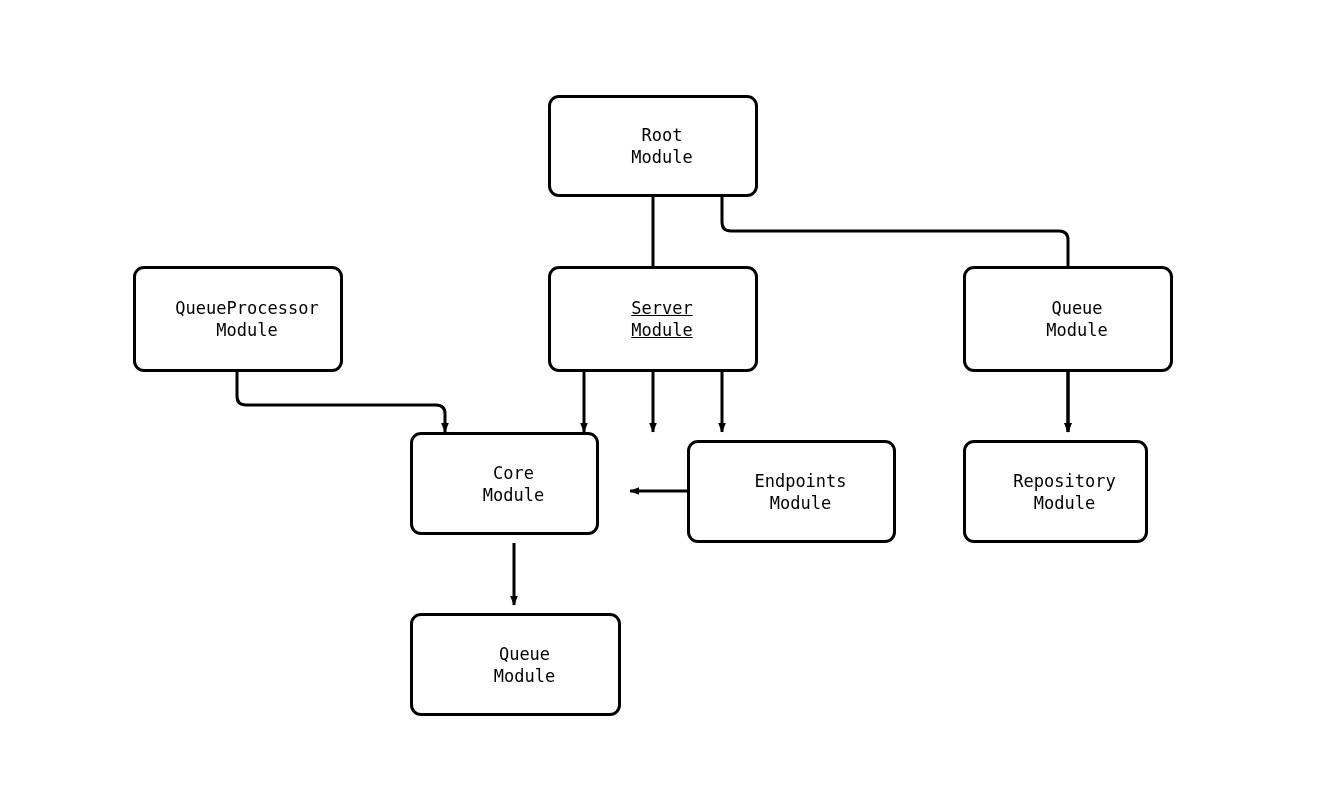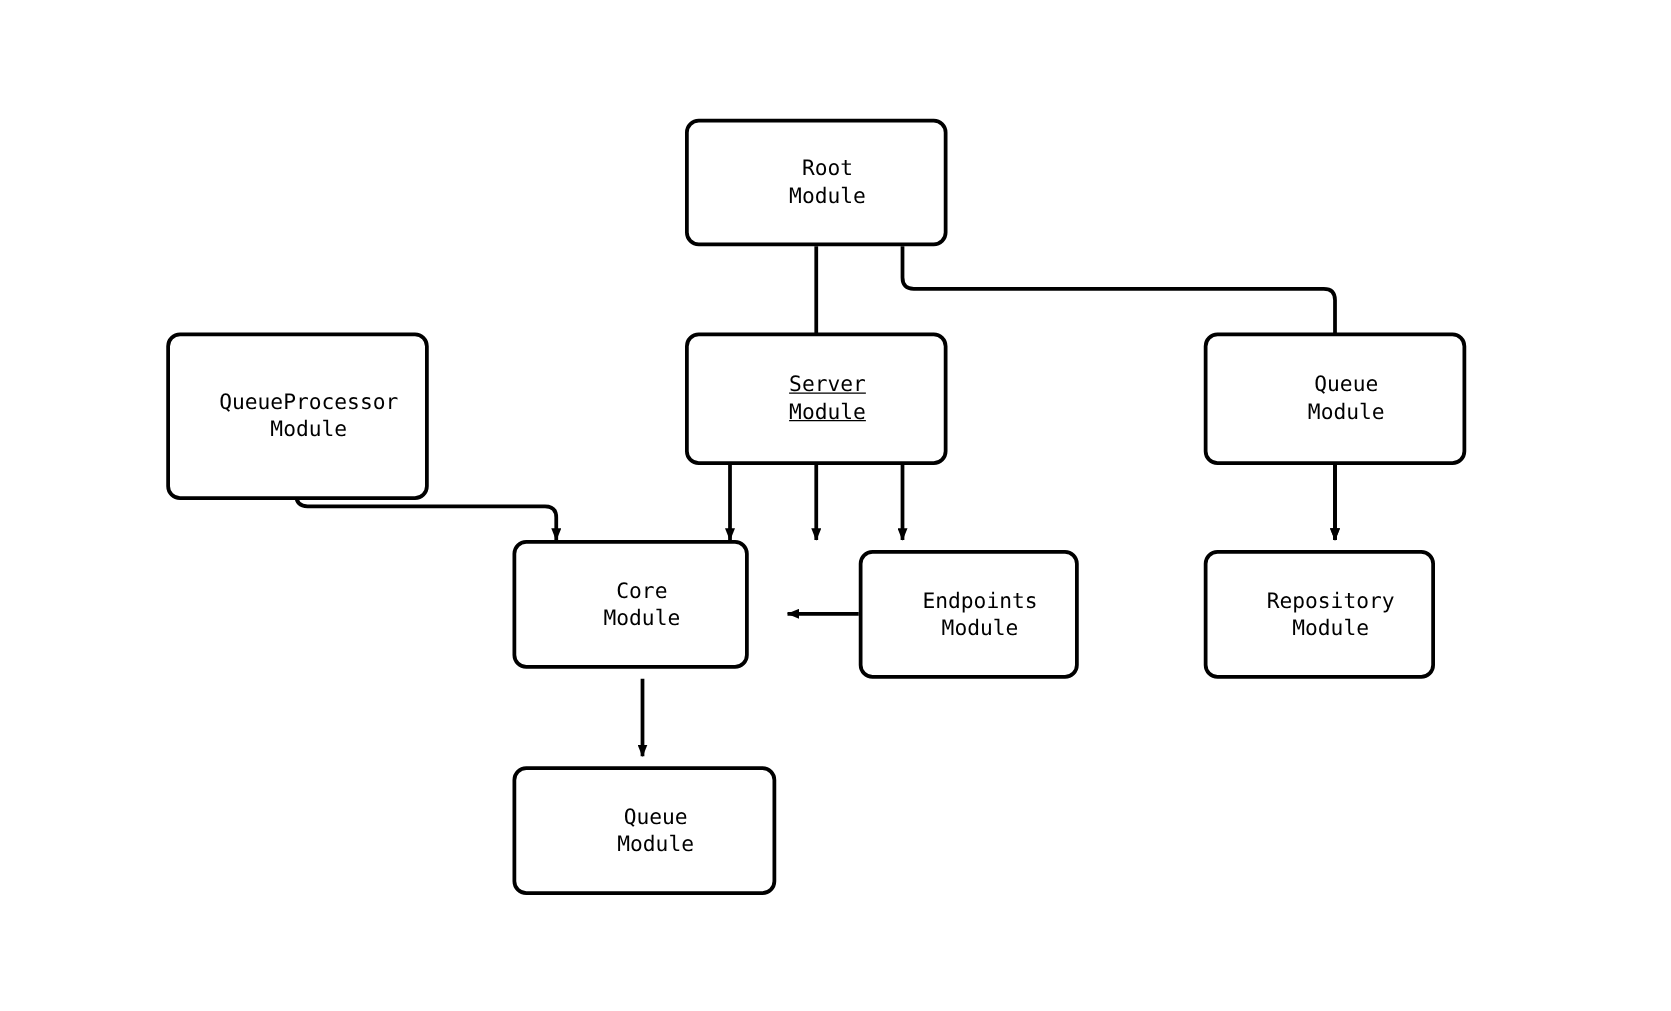--- a/index.html
+++ b/index.html
@@ -77,41 +77,41 @@
     <path d="M 1068,372 L 1068,432" fill="none" stroke="#000000" stroke-width="3" marker-end="url(#arrowhead)"></path>
 
     <path d="M 514,543 L 514,605" fill="none" stroke="#000000" stroke-width="3" marker-end="url(#arrowhead)"></path>
   </svg>
 
   <div class="node" style="left:548px; top:95px; width:210px; height:102px;">
     <span class="node-label">Root</span>
     <span class="node-label">Module</span>
   </div>
 
-  <div class="node" style="left:133px; top:266px; width:210px; height:134px;">
+  <div class="node" style="left:133px; top:266px; width:210px; height:106px;">
     <span class="node-label">QueueProcessor</span>
     <span class="node-label">Module</span>
   </div>
 
   <div class="node" style="left:548px; top:266px; width:210px; height:106px;text-decoration:underline;">
     <span class="node-label">Server</span>
     <span class="node-label">Module</span>
   </div>
 
   <div class="node" style="left:963px; top:266px; width:210px; height:106px;">
     <span class="node-label">Queue</span>
     <span class="node-label">Module</span>
   </div>
 
   <div class="node" style="left:410px; top:432px; width:189px; height:103px;">
     <span class="node-label">Core</span>
     <span class="node-label">Module</span>
   </div>
 
-  <div class="node" style="left:687px; top:440px; width:176px; height:103px;">
+  <div class="node" style="left:687px; top:440px; width:209px; height:103px;">
     <span class="node-label">Endpoints</span>
     <span class="node-label">Module</span>
   </div>
 
   <div class="node" style="left:963px; top:440px; width:185px; height:103px;">
     <span class="node-label">Repository</span>
     <span class="node-label">Module</span>
   </div>
 
   <div class="node" style="left:410px; top:613px; width:211px; height:103px;">

